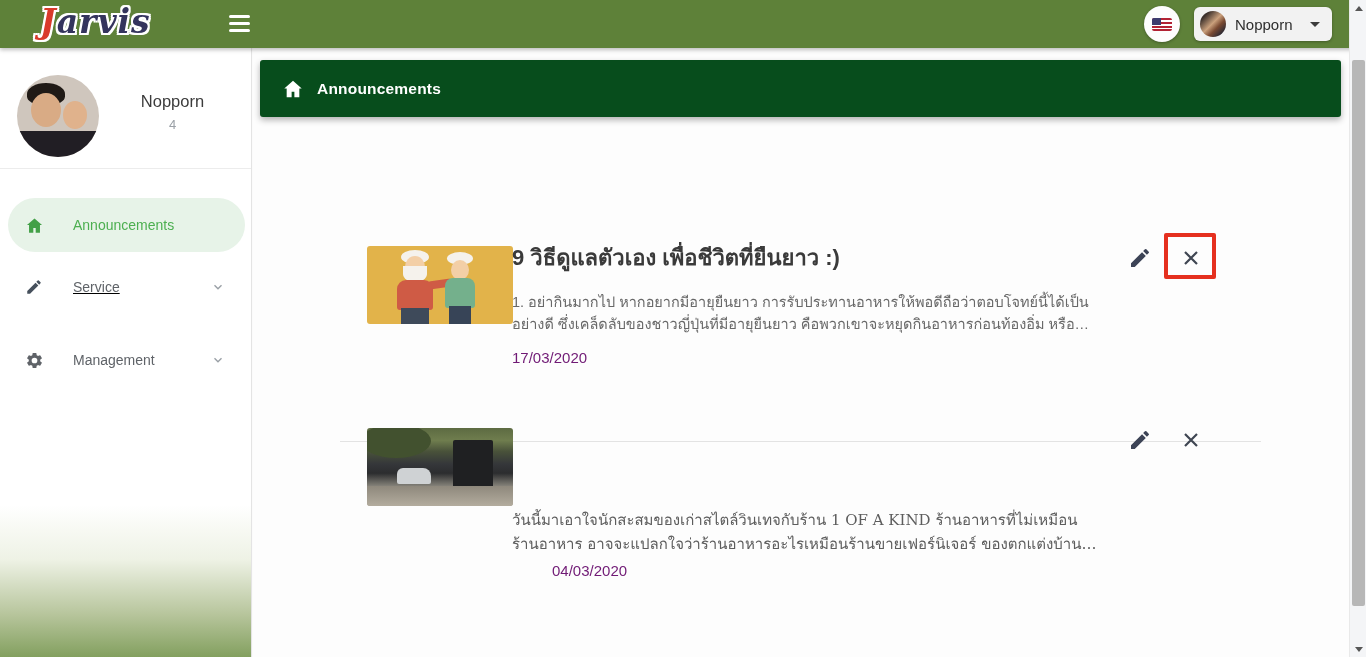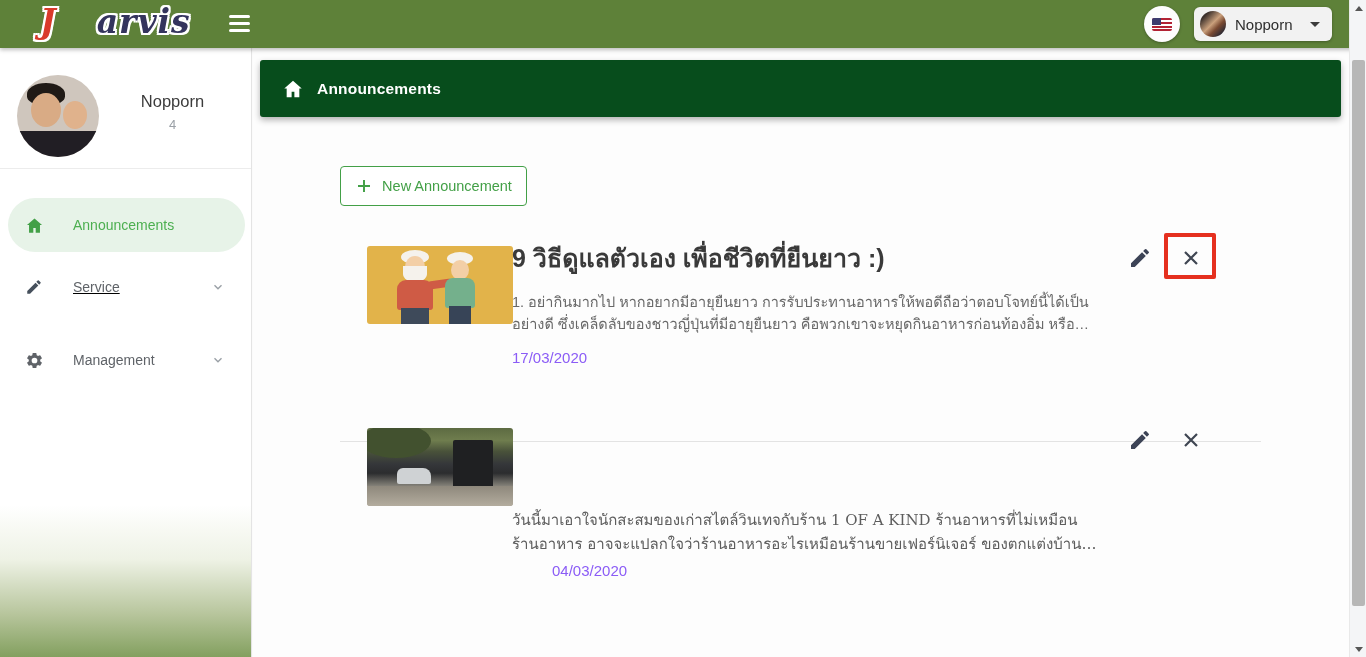--- a/index.html
+++ b/index.html
@@ -8,21 +8,21 @@
   #app { position:relative; width:1366px; height:657px; background:#fbfbfb; overflow:hidden; }
 
   
   .topbar { position:absolute; left:0; top:0; width:1366px; height:48px;
     background:#5e8139; box-shadow:0 2px 4px rgba(0,0,0,.25); z-index:30; }
   .logo { position:absolute; left:40px; top:2px; font-family:"DejaVu Serif",serif;
     font-style:italic; font-weight:bold; font-size:33px; letter-spacing:1px;
     text-shadow:-2px 0 0 #fff,2px 0 0 #fff,0 -2px 0 #fff,0 2px 0 #fff,
                 -2px -2px 0 #fff,2px 2px 0 #fff,-2px 2px 0 #fff,2px -2px 0 #fff; }
   .logo .j { color:#d93a2b; }
-  .logo .rest { color:#34345d;margin-left:40px; }
+  .logo .rest { color:#34345d; }
   .hamburger { position:absolute; left:229px; top:15px; width:22px; height:18px; cursor:pointer; }
   .hamburger span { display:block; width:21px; height:2.6px; background:#fff; margin-bottom:4.4px; border-radius:2px; }
   .flag-btn { position:absolute; left:1144px; top:6px; width:36px; height:36px; border-radius:50%;
     background:#fdfdfd; box-shadow:0 1px 3px rgba(0,0,0,.3); display:flex; align-items:center; justify-content:center; }
   .flag { width:20px; height:13px; border-radius:2px; overflow:hidden; position:relative;
     background:repeating-linear-gradient(180deg,#b22234 0 1.9px,#fff 1.9px 3.8px); }
   .flag::after { content:""; position:absolute; left:0; top:0; width:9px; height:7px; background:#3c3b6e; }
   .user-btn { position:absolute; left:1194px; top:7px; width:138px; height:34px; border-radius:6px;
     background:#f2f2f2; box-shadow:0 1px 3px rgba(0,0,0,.3); display:flex; align-items:center; padding:0 12px 0 6px; }
   .user-avatar { width:26px; height:26px; border-radius:50%; overflow:hidden;
@@ -79,29 +79,29 @@
   .tc-wom-legs { position:absolute; left:82px; top:60px; width:22px; height:18px; background:#374457; }
   .tc-arm { position:absolute; left:60px; top:34px; width:26px; height:8px; border-radius:4px; background:#cf5b45; transform:rotate(-8deg); }
 
   .thumb-photo { background:linear-gradient(180deg,#5d6b42 0%,#6f7d4e 16%,#49523a 30%,#35373a 46%,#2c2d2f 58%,#8d8a80 76%,#a59f93 100%); }
   .tp-gate { position:absolute; left:86px; top:12px; width:40px; height:54px; background:#1f2022; border-radius:2px; }
   .tp-trees { position:absolute; left:-6px; top:-4px; width:70px; height:34px; border-radius:50%; background:#42512f; }
   .tp-car { position:absolute; left:30px; top:40px; width:34px; height:16px; border-radius:6px 8px 2px 2px; background:#cfd2d4; }
   .tp-road { position:absolute; left:0; top:58px; width:146px; height:20px; background:linear-gradient(180deg,#8e887c,#b3ac9e); }
 
   .item-title { position:absolute; left:511px; color:#3a3a3a; font-weight:bold; }
-  .title-1 { top:243px; width:590px; font-size:25px; line-height:30px; }
+  .title-1 { top:243px; width:590px; font-size:22px; line-height:30px; }
   .title-2 { top:425px; width:578px; font-family:"DejaVu Serif","Liberation Serif",serif;
     font-size:21.5px; line-height:33px; text-align:justify; }
   .item-body { position:absolute; left:511px; color:#686868; display:-webkit-box;
     -webkit-line-clamp:2; -webkit-box-orient:vertical; overflow:hidden; }
   .body-1 { top:291px; width:582px; font-size:14.5px; line-height:22px; }
   .body-2 { top:508px; width:586px; font-family:"DejaVu Serif","Liberation Serif",serif;
     font-size:15px; line-height:24px; color:#5d5d5d; }
-  .item-date { position:absolute; left:511px; font-size:15px; color:#8b5cf6; }
+  .item-date { position:absolute; left:511px; font-size:15px; color:#701a75; }
   .date-1 { top:349px; } .date-2 { top:562px;margin-left:40px; }
 
   .icon-btn { position:absolute; width:26px; height:26px; display:flex; align-items:center; justify-content:center; cursor:pointer; }
   .highlight-box { position:absolute; left:1163px; top:233px; width:52px; height:46px;
     border:4px solid #e5301f; border-radius:2px; z-index:5; }
 
   .hr { position:absolute; left:87px; width:921px; border-bottom:1px solid #e3e3e3; }
   .hr-1 { top:393px; }
 
   
@@ -191,28 +191,20 @@
 
     <div class="page-header">
       <span>
         <svg width="22" height="22" viewBox="0 0 24 24">
             <path fill="#ffffff" d="M12 3 2.5 11.5h2.6V21h5.4v-6h3v6h5.4v-9.5h2.6z"></path>
           </svg>
       </span>
       <span class="title">Announcements</span>
     </div>
 
-    <div class="new-btn">
-      <span>
-        <svg width="18" height="18" viewBox="0 0 24 24">
-            <path fill="none" stroke="#43a047" stroke-width="2.6" d="M12 4v16M4 12h16"></path>
-          </svg>
-      </span>
-      <span class="label">New Announcement</span>
-    </div>
 
     <div class="thumb thumb-cartoon" style="top:198px;">
       <div class="tc-arm"></div>
       <div class="tc-man-hair"></div>
         <div class="tc-man-head"></div>
         <div class="tc-man-beard"></div>
       <div class="tc-man-body"></div>
         <div class="tc-man-legs"></div>
       <div class="tc-wom-hair"></div>
         <div class="tc-wom-head"></div>

